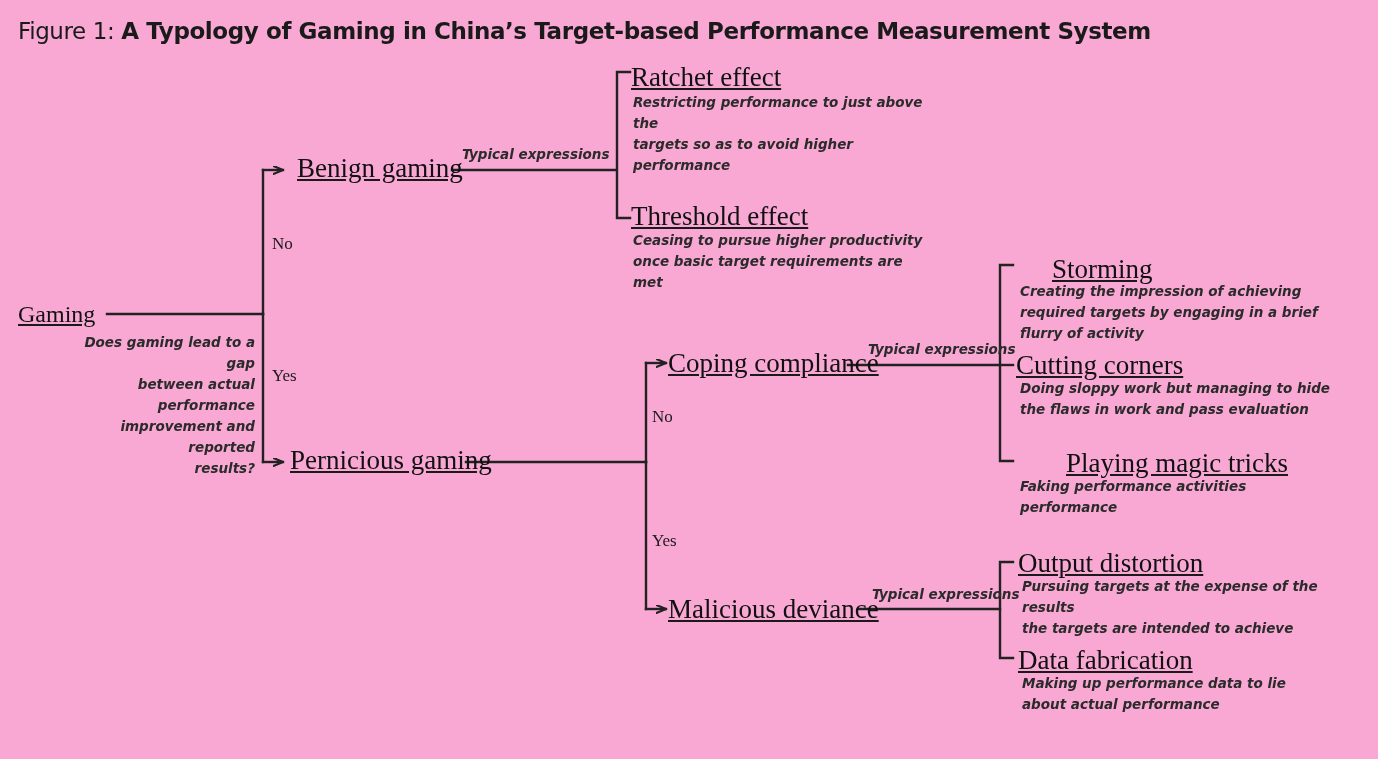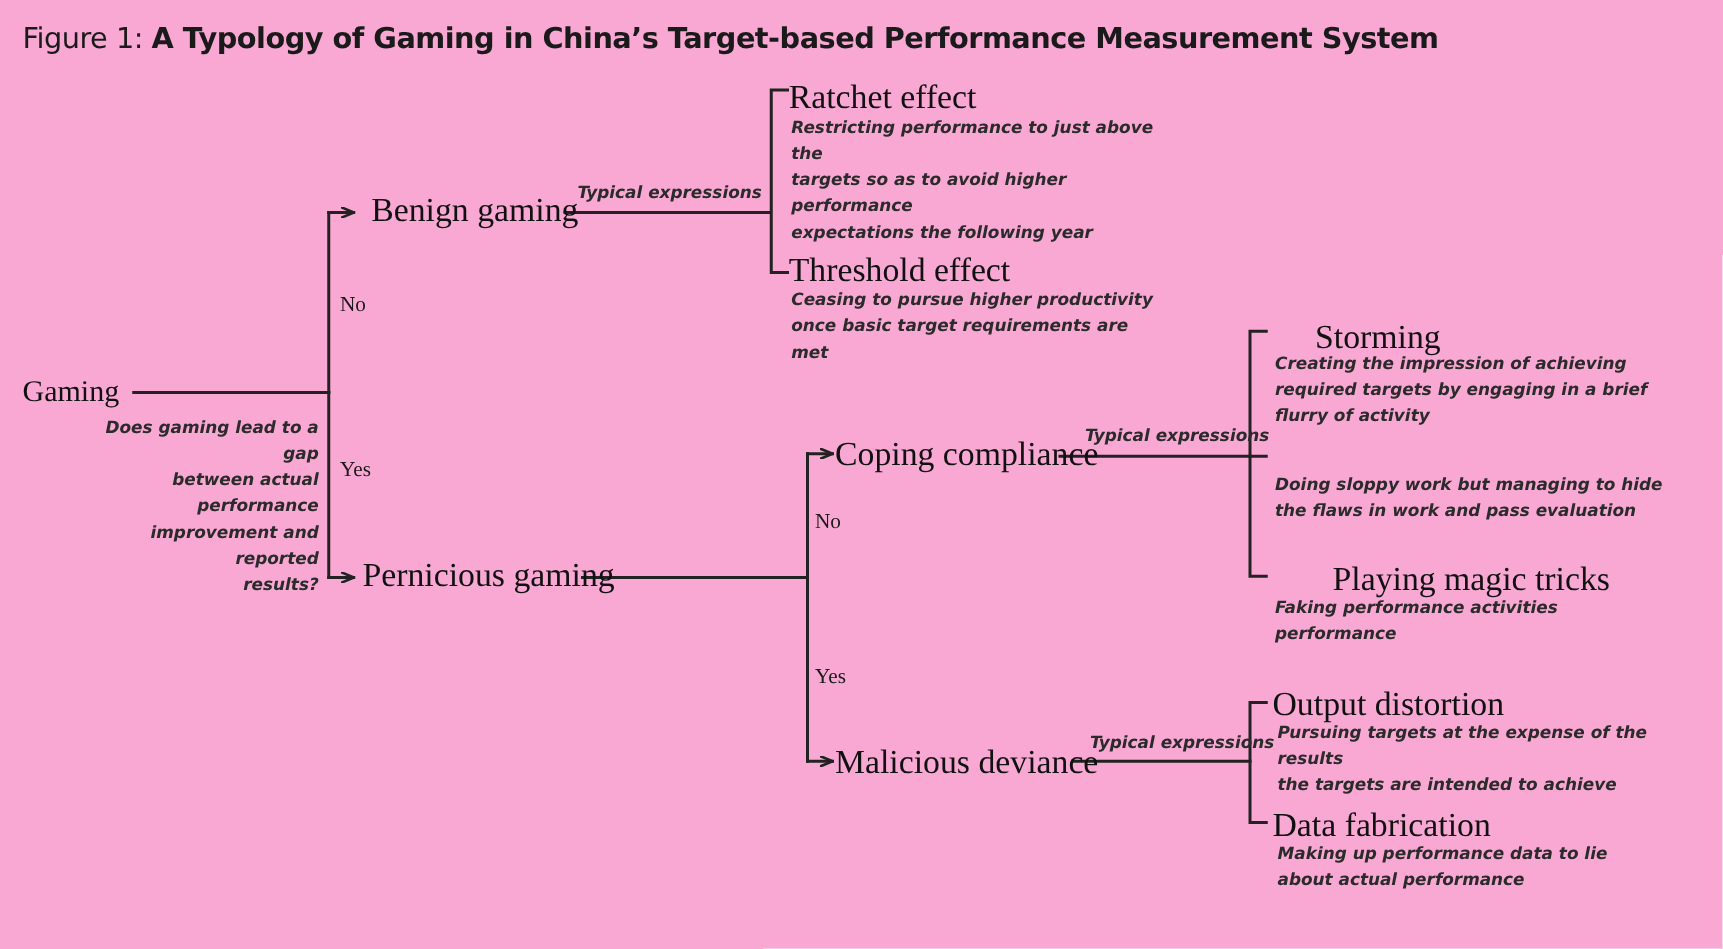--- a/index.html
+++ b/index.html
@@ -50,20 +50,21 @@
     top: 0;
     width: 1378px;
     height: 759px;
     pointer-events: none;
   }
 
   
   .node {
     position: absolute;
     white-space: nowrap;
+    text-decoration: underline;
   }
   .node-label {
     font-family: "Liberation Serif", serif;
     font-size: 27px;
     line-height: 30px;
     color: #111111;
   }
   .node-label.root {
     font-size: 24px;
   }
@@ -168,21 +169,20 @@
       <div class="node-label">Benign gaming</div>
     </div>
     <div class="edge-label" style="left:462px; top:146px;">Typical expressions</div>
 
     <div class="node" style="left:631px; top:62px;">
       <div class="node-label">Ratchet effect</div>
     </div>
     <div class="desc" style="left:633px; top:92px; width:300px;">
       <div>Restricting performance to just above the</div>
       <div>targets so as to avoid higher performance</div>
-      <div>expectations the following year</div>
     </div>
 
     <div class="node" style="left:631px; top:201px;">
       <div class="node-label">Threshold effect</div>
     </div>
     <div class="desc" style="left:633px; top:230px; width:300px;">
       <div>Ceasing to pursue higher productivity</div>
       <div>once basic target requirements are met</div>
     </div>
 
@@ -200,20 +200,23 @@
 
     <div class="node" style="left:1052px; top:254px;">
       <div class="node-label">Storming</div>
     </div>
     <div class="desc" style="left:1020px; top:281px; width:310px;">
       <div>Creating the impression of achieving</div>
       <div>required targets by engaging in a brief</div>
       <div>flurry of activity</div>
     </div>
 
+    <div class="node" style="left:1016px; top:350px;">
+      <div class="node-label">Cutting corners</div>
+    </div>
     <div class="desc" style="left:1020px; top:378px; width:320px;">
       <div>Doing sloppy work but managing to hide</div>
       <div>the flaws in work and pass evaluation</div>
     </div>
 
     <div class="node" style="left:1066px; top:448px;">
       <div class="node-label">Playing magic tricks</div>
     </div>
     <div class="desc" style="left:1020px; top:476px; width:300px;">
       <div>Faking performance activities</div>

